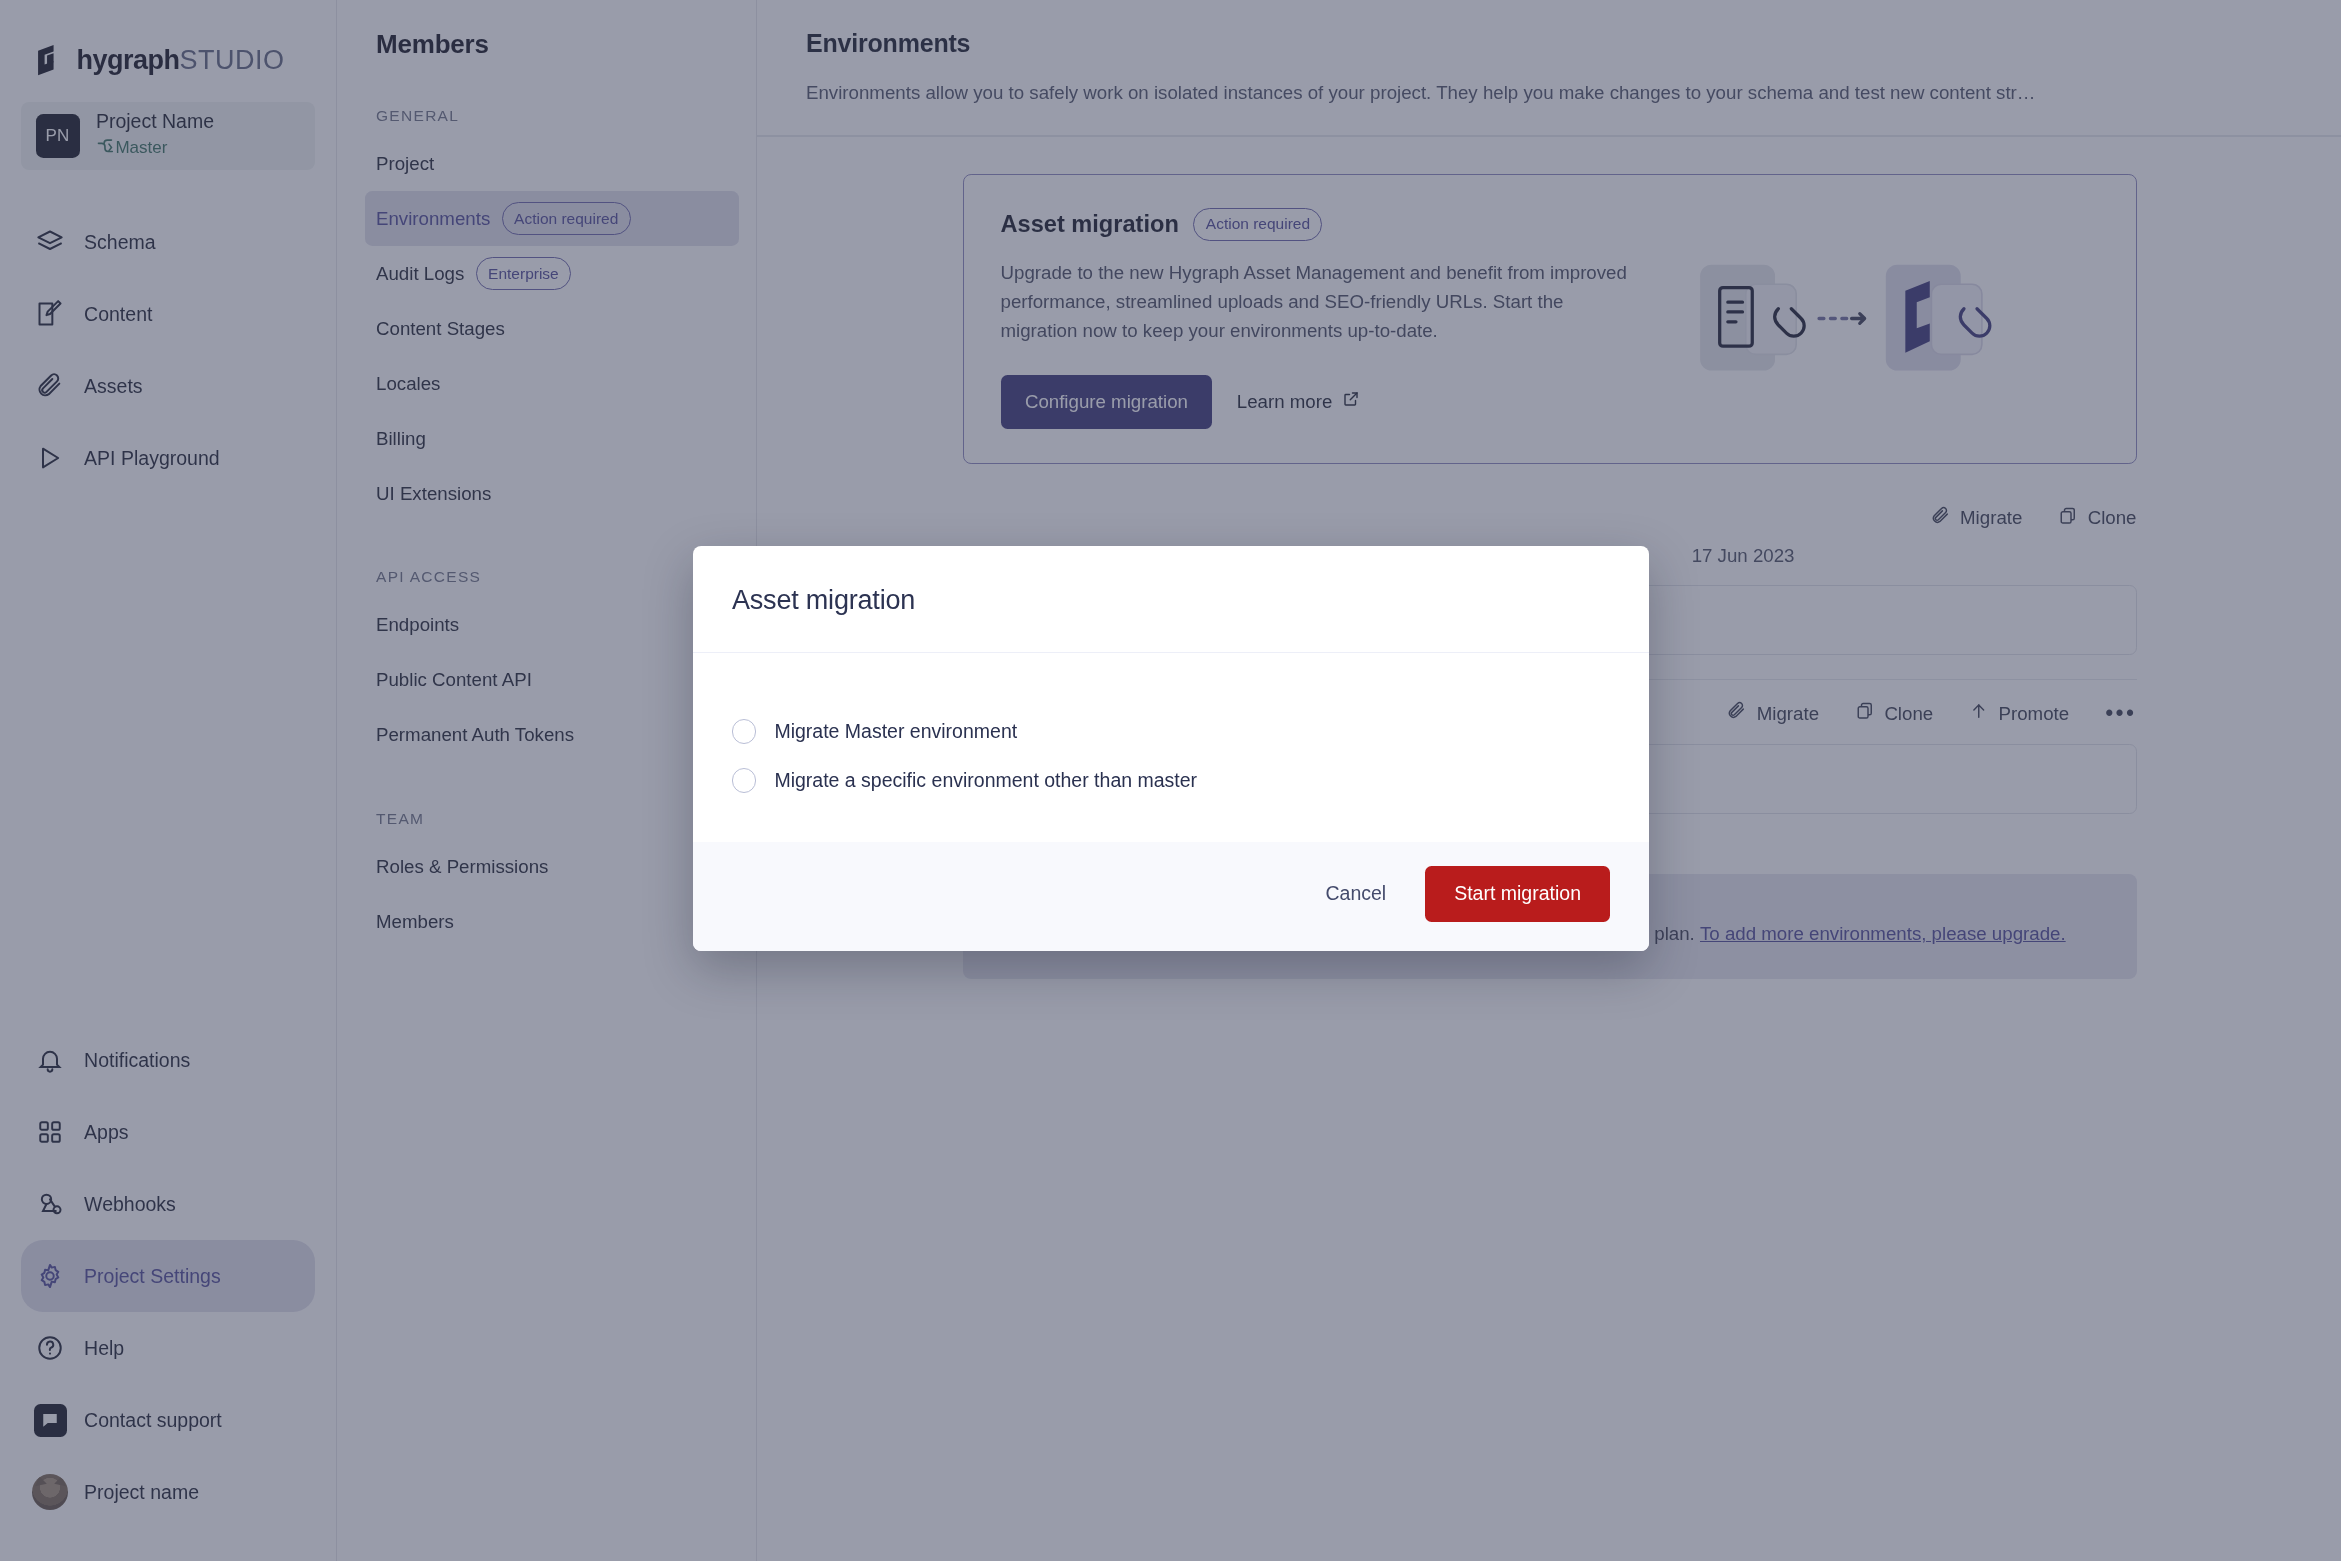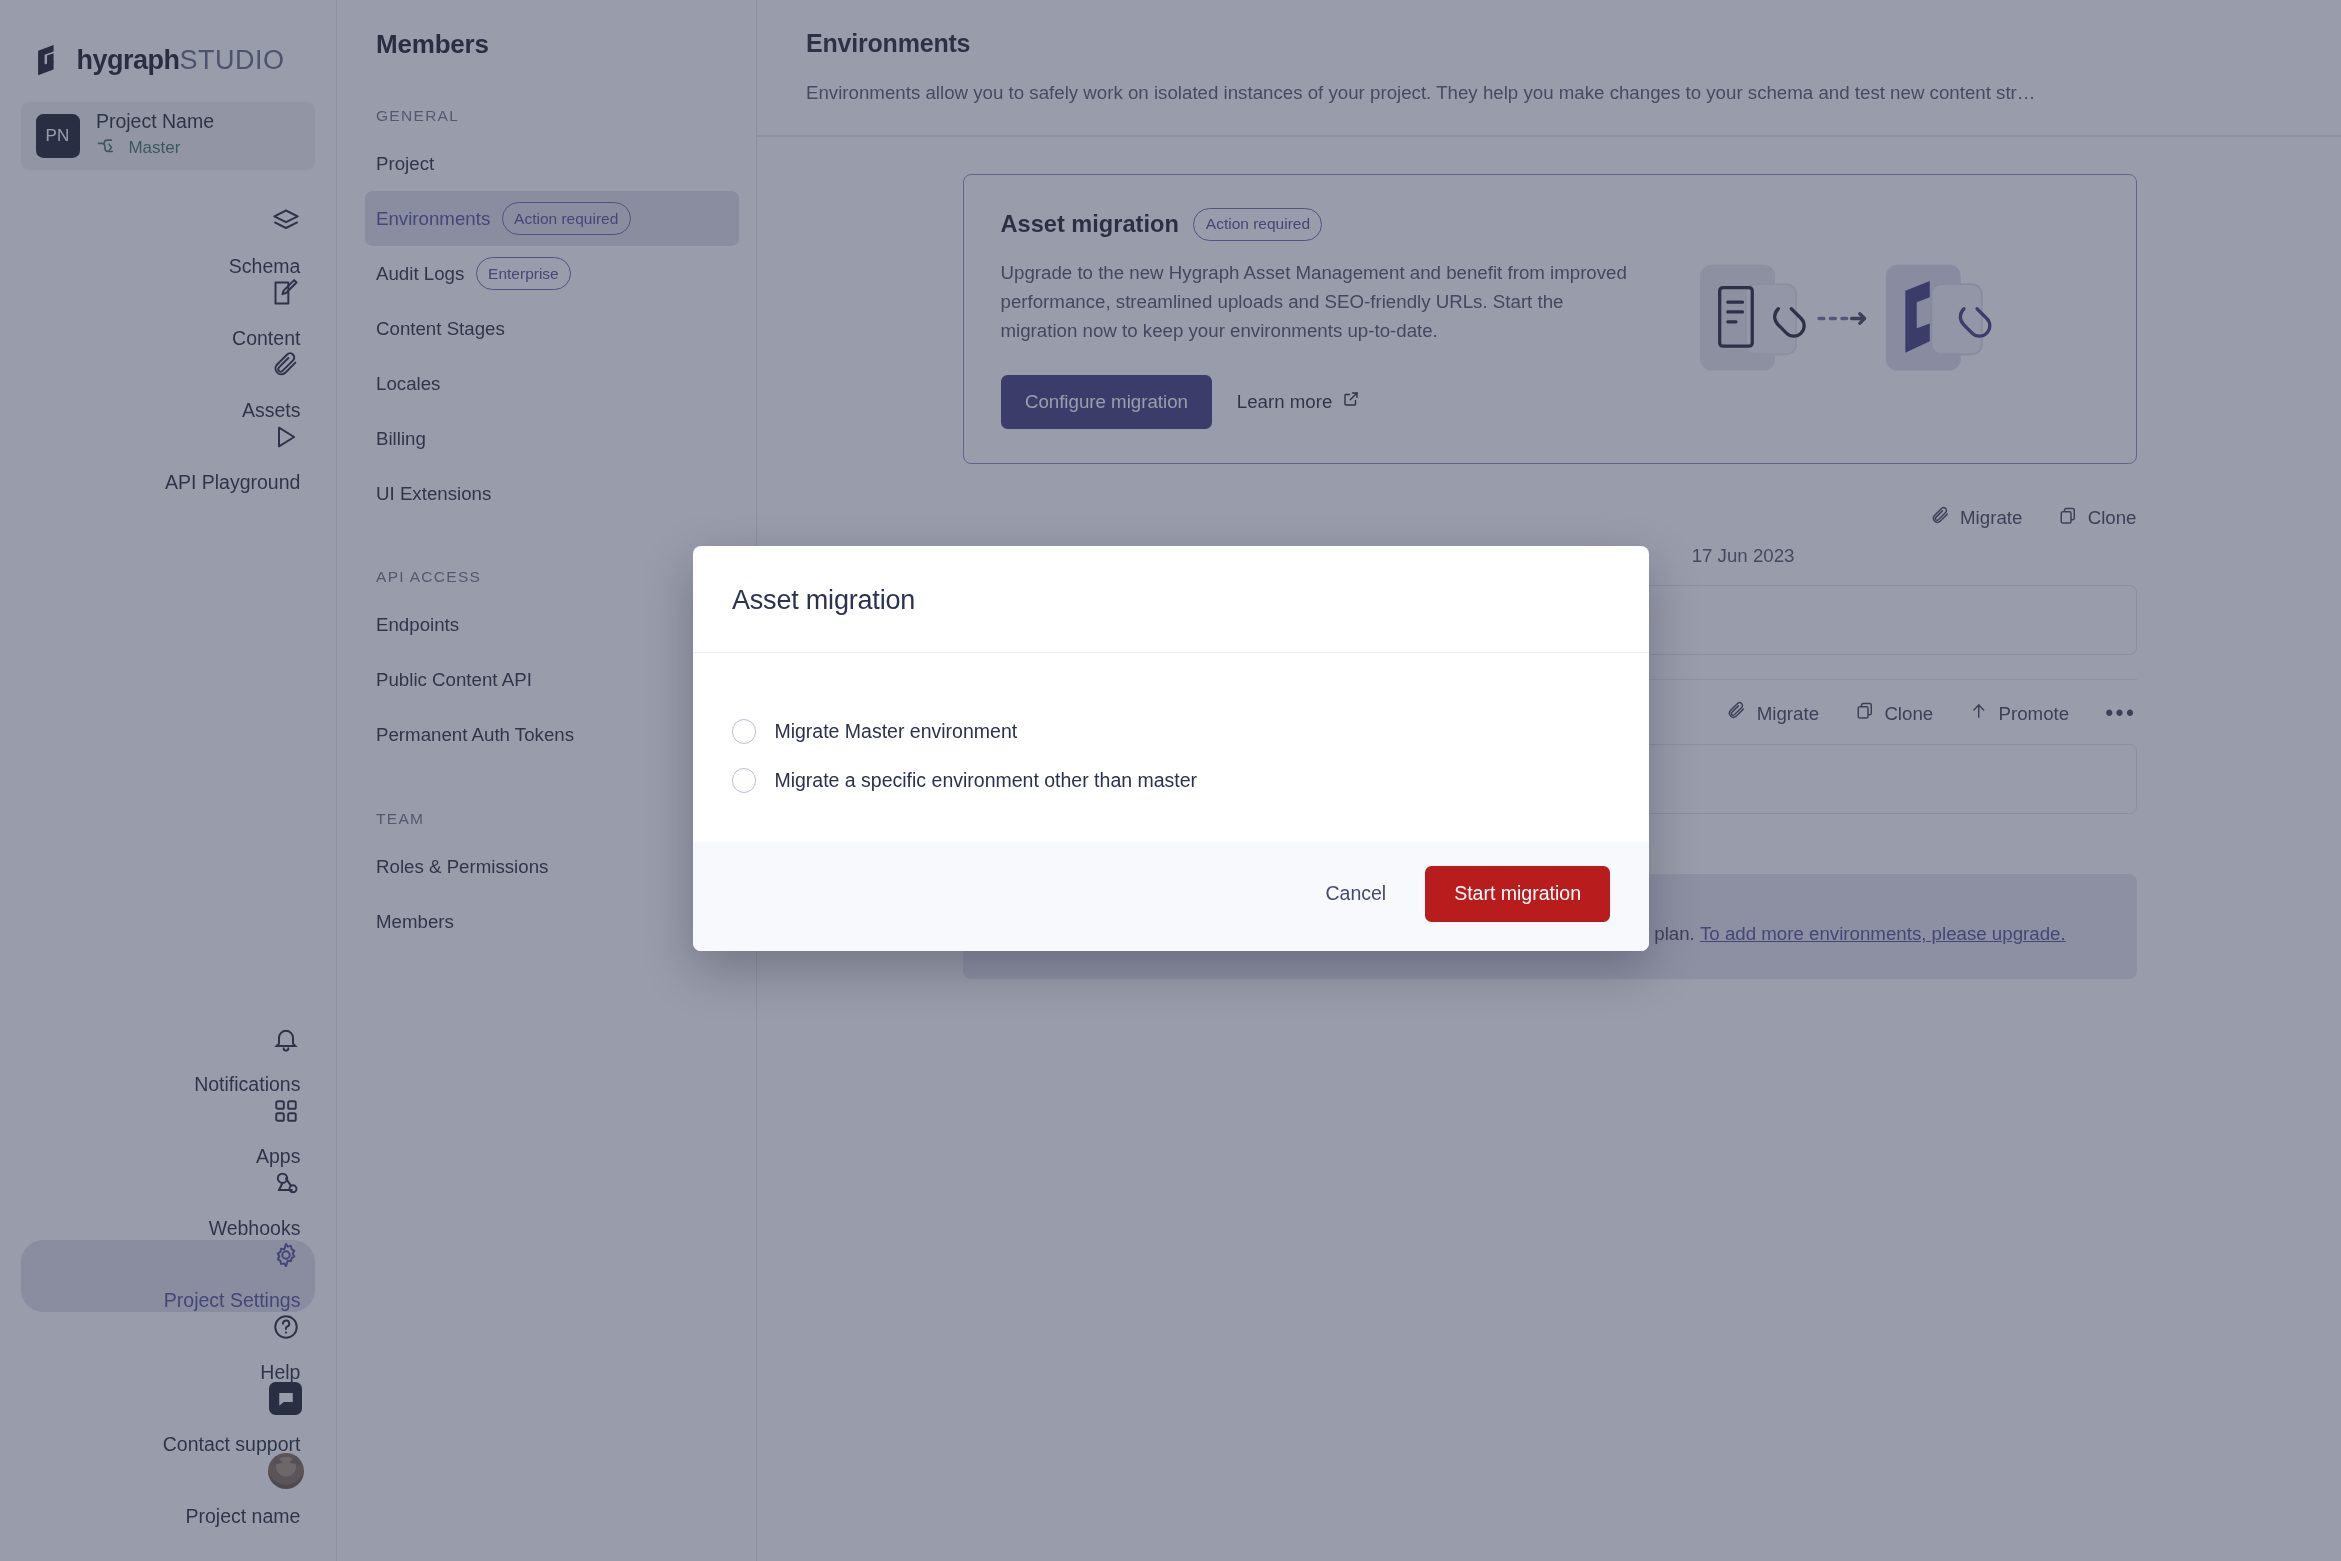--- a/index.html
+++ b/index.html
@@ -36,28 +36,28 @@
     padding: 0 14.6px;
   }
   .project-avatar {
     width: 44px; height: 44px; flex: 0 0 44px; border-radius: 7.3px;
     background: #161a2e; color: #ffffff;
     display: flex; align-items: center; justify-content: center;
     font-size: 17px; font-weight: 500; letter-spacing: 0.4px;
   }
   .project-meta { display: flex; flex-direction: column; gap: 3.3px; }
   .project-name { font-size: 19.5px; color: #1c2138; font-weight: 400; line-height: 1.1; }
-  .project-branch { display: flex; align-items: center; gap: 13px; font-size: 17px; color: #1d7a5f; }
+  .project-branch { display: flex; align-items: center; gap: 0; font-size: 17px; color: #1d7a5f; }
 
   .nav-group { padding: 36px 0 0 0; display: flex; flex-direction: column; }
   .nav-item {
-    display: flex; align-items: flex-end; gap: 19.5px;
+    display: flex; align-items: center; gap: 19.5px;
     height: 72px; margin: 0 21px; padding: 0 14.6px;
     border-radius: 8.1px; cursor: pointer;
-    font-size: 19.5px; color: #1e2440; flex-direction: column;
+    font-size: 19.5px; color: #1e2440;
   }
   .nav-item .ico { width: 29px; height: 29px; flex: 0 0 29px; display: flex; align-items: center; justify-content: center; }
   .nav-item.active { background: #dfdef3; color: #4f46c8; border-radius: 22px; }
   .nav-item.active .ico svg { stroke: #4f46c8; }
 
   .nav-spacer { flex: 1 1 auto; }
   .nav-bottom { padding-bottom: 33px; display: flex; flex-direction: column; }
   .support-badge {
     width: 33px; height: 33px; flex: 0 0 33px; border-radius: 6.5px;
     background: #161a2e; display: flex; align-items: center; justify-content: center;

